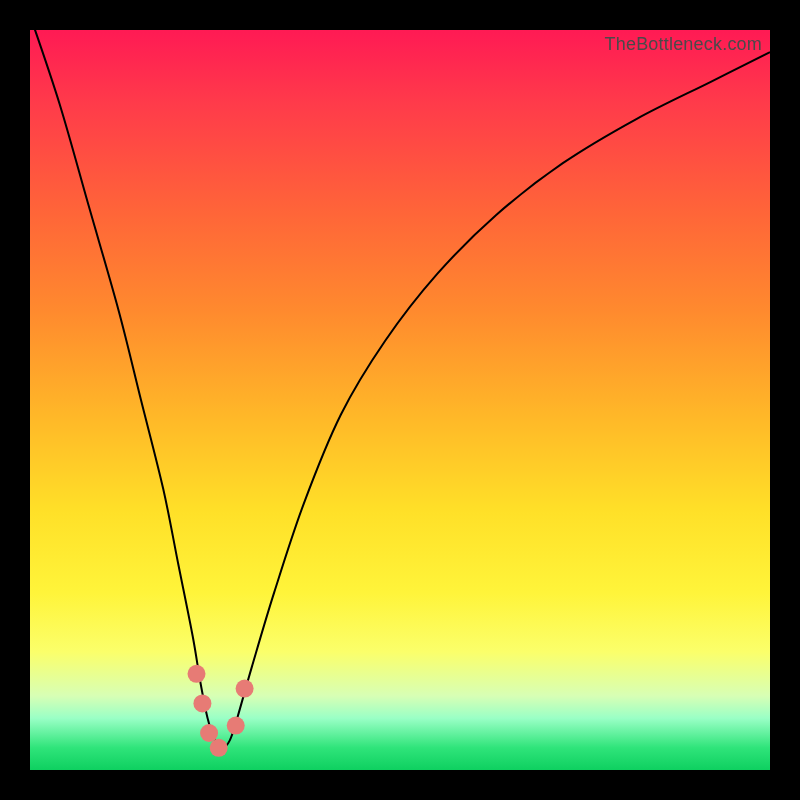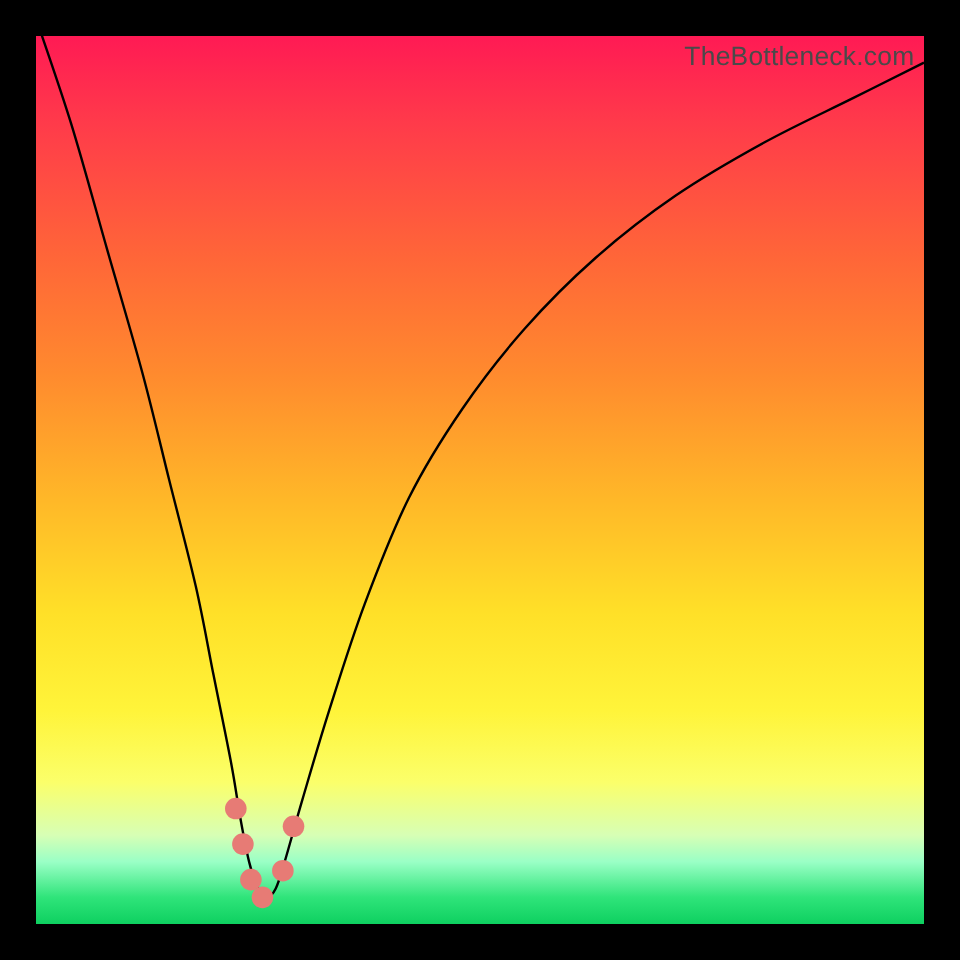--- a/index.html
+++ b/index.html
@@ -30,21 +30,21 @@
       #9affc6 93%,
       #2fe47a 97%,
       #0ed060 100%
     );
   }
   .watermark {
     position: absolute;
     top: 4px;
     right: 8px;
     color: #4a4a4a;
-    font-size: 22px;
+    font-size: 18px;
     font-weight: 500;
     letter-spacing: 0.2px;
     z-index: 5;
   }
   svg.curve {
     position: absolute;
     left: 0;
     top: 0;
     width: 740px;
     height: 740px;

